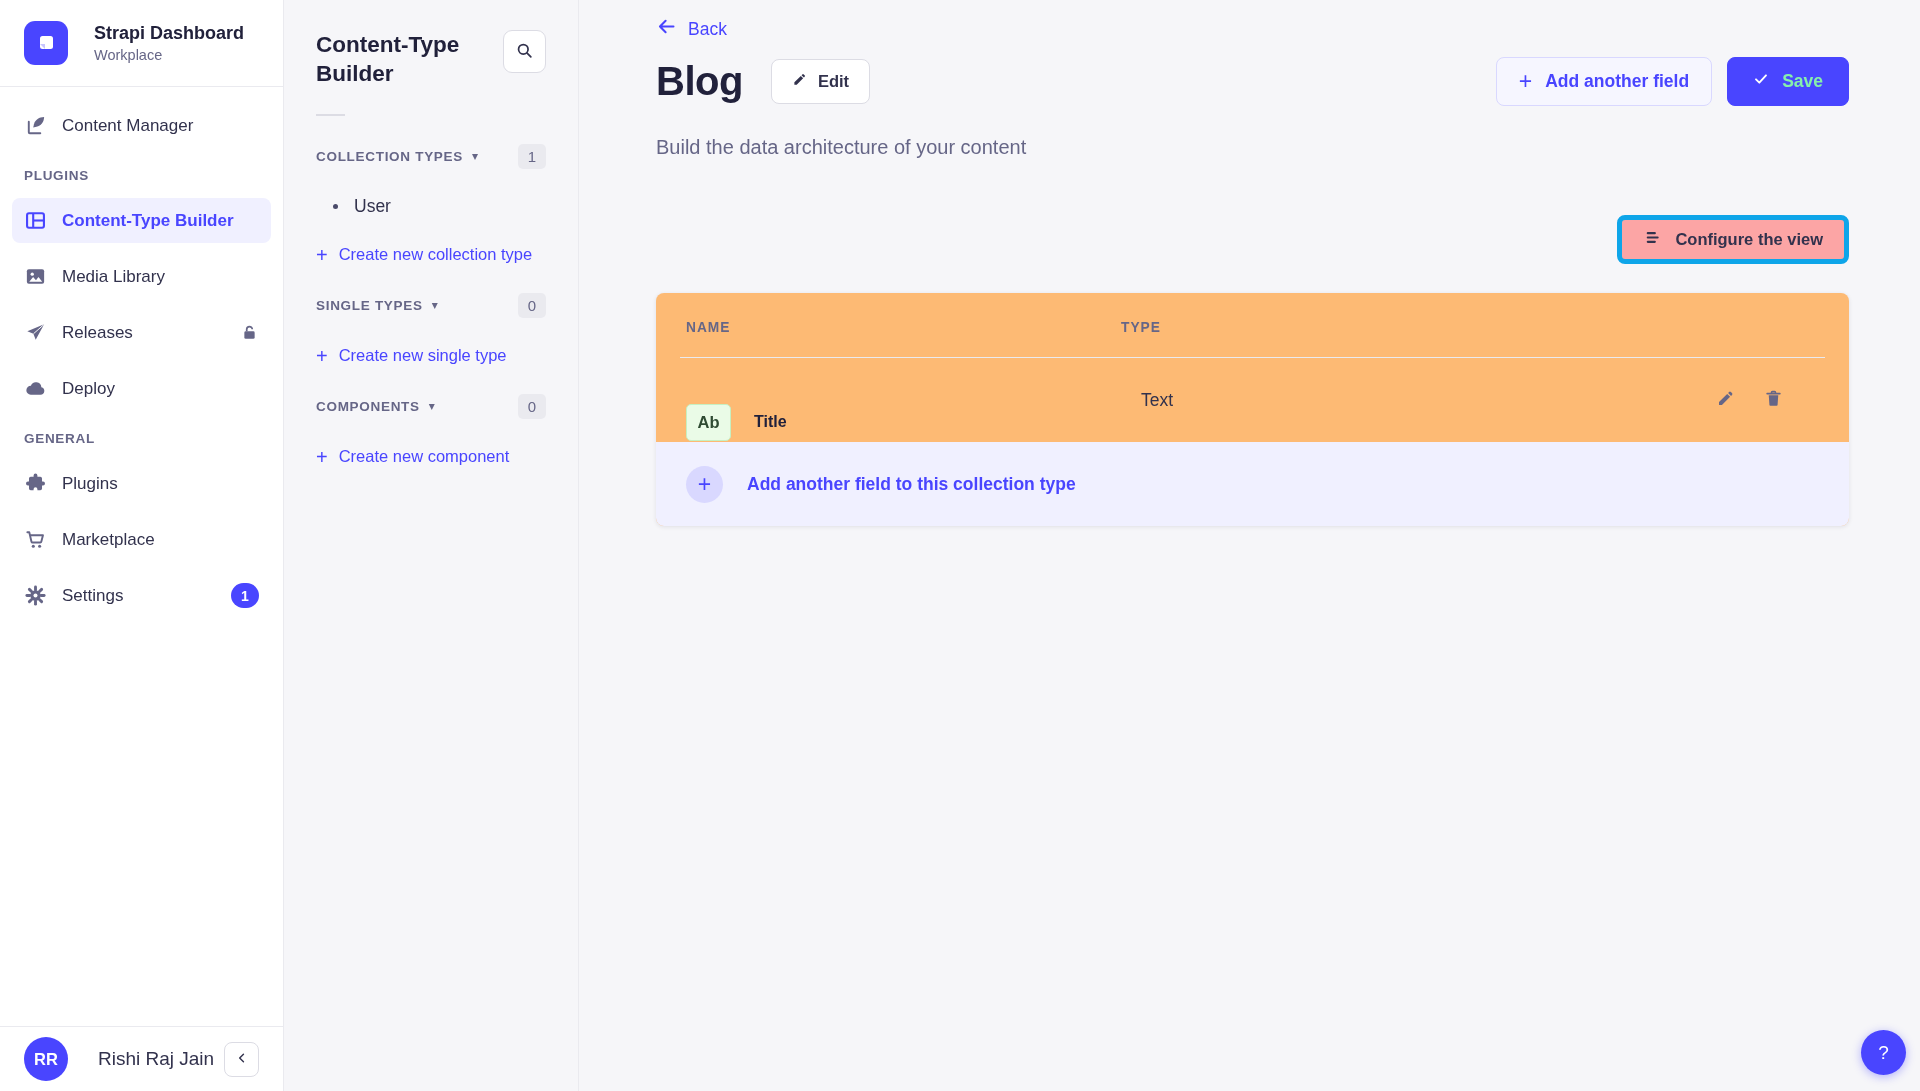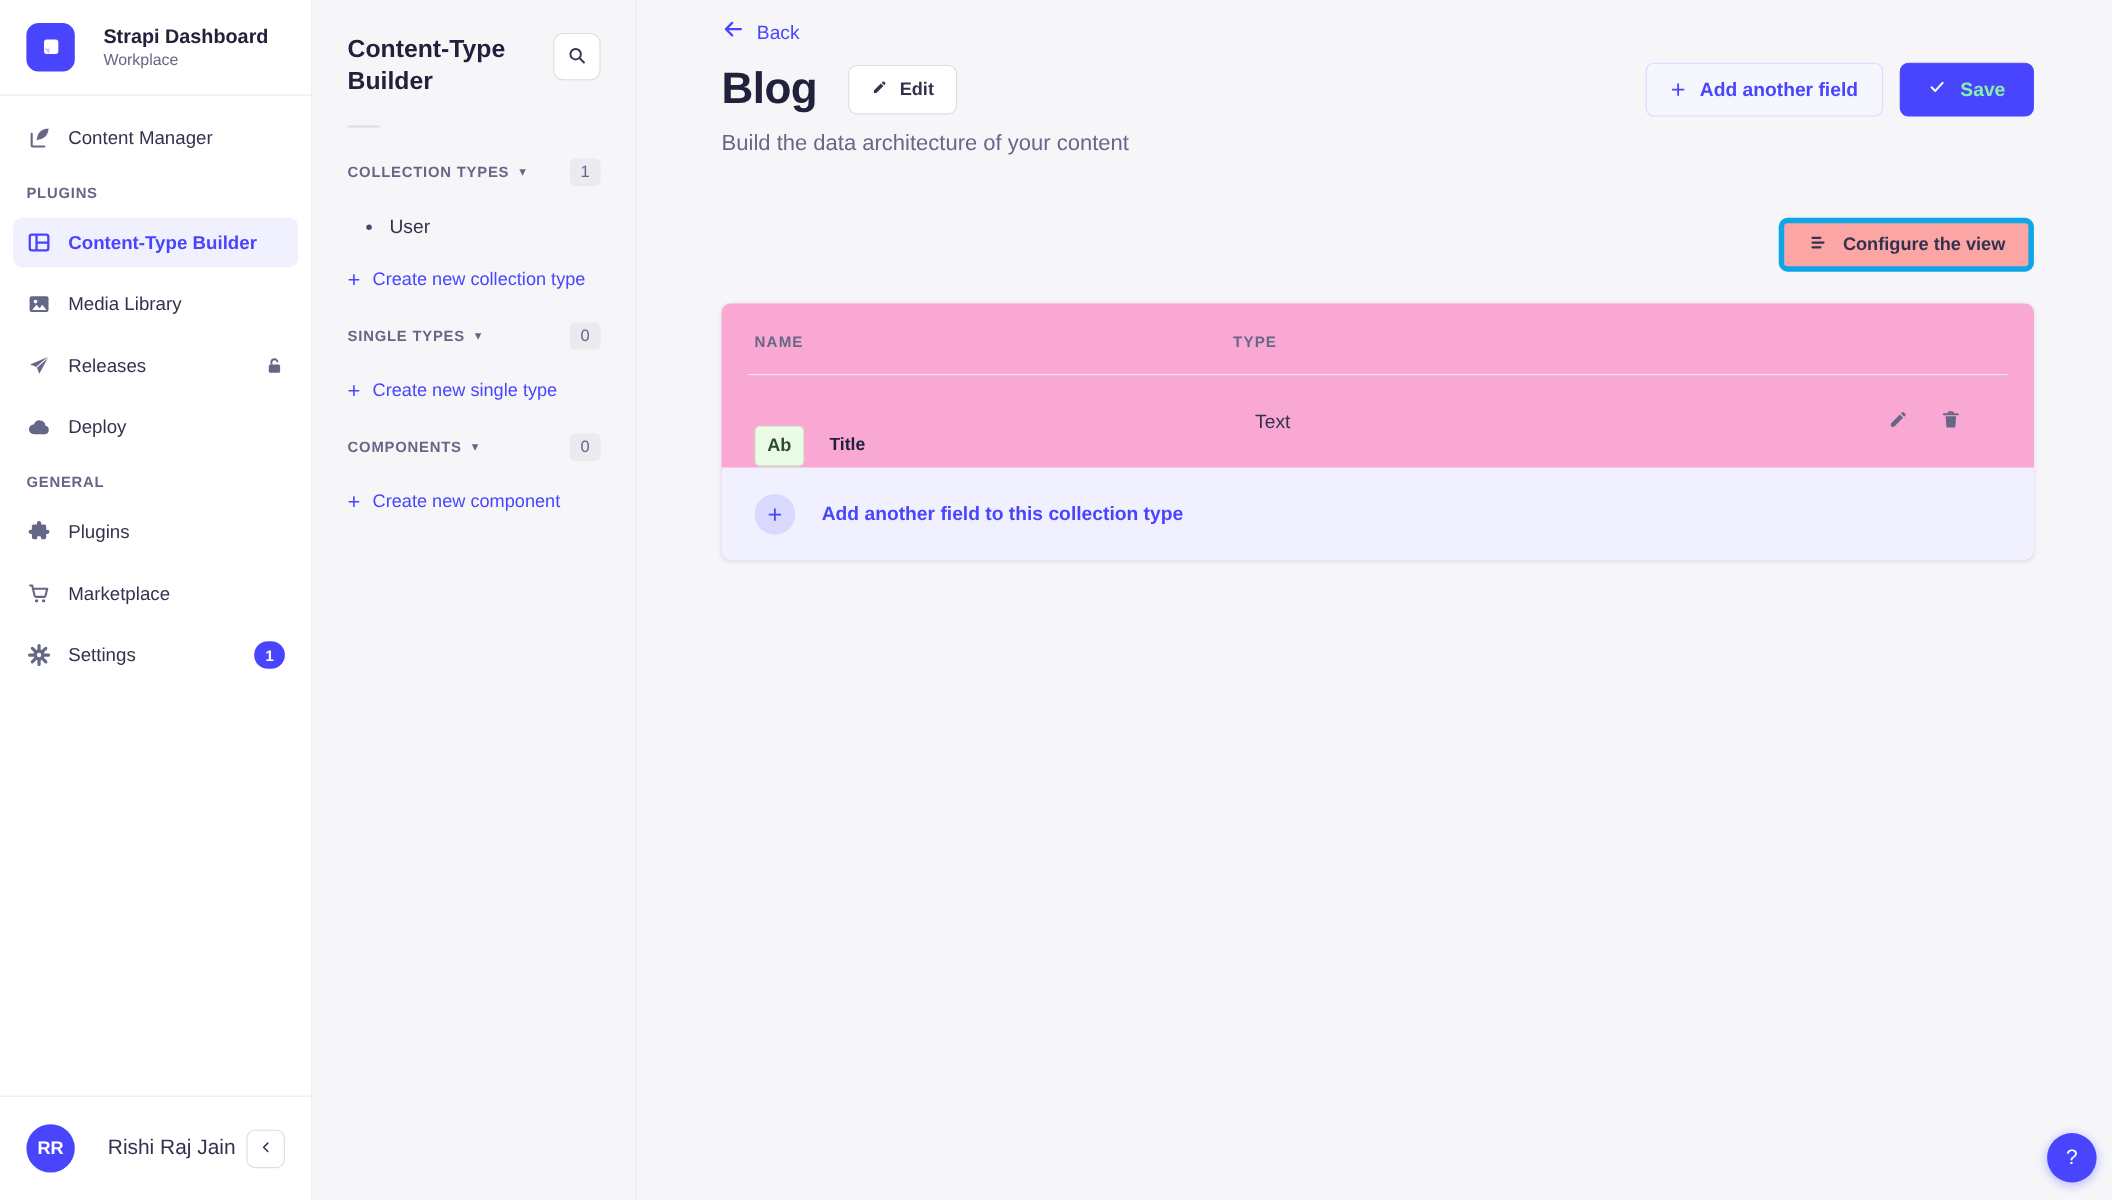--- a/index.html
+++ b/index.html
@@ -18,21 +18,21 @@
   .brand-logo { width:44px; height:44px; border-radius:11px; background:#4945ff; flex:none; display:flex; align-items:center; justify-content:center; }
   .brand-title { font-size:18px; font-weight:bold; color:#21213b; line-height:1.2; }
   .brand-sub { font-size:14.5px; color:#666687; margin-top:3px; }
   .nav-scroll { flex:1; padding:16px 12px; }
   .nav-item { display:flex; align-items:center; gap:15px; height:45px; padding:0 12px; border-radius:8px; margin-bottom:11px; font-size:17px; color:#32324d; cursor:pointer; }
   .nav-item .ic { width:23px; height:23px; flex:none; display:flex; align-items:center; justify-content:center; }
   .nav-item.active { background:#f0f0ff; color:#4945ff; font-weight:bold; }
   .section-label { font-size:13.5px; font-weight:bold; color:#666687; letter-spacing:.7px; margin:20px 12px 15px; }
   .badge-circle { margin-left:auto; background:#4945ff; color:#fff; font-size:14px; font-weight:bold; min-width:28px; height:25px; border-radius:13px; display:flex; align-items:center; justify-content:center; }
   .lock-wrap { margin-left:auto; display:flex; }
-  .nav-footer { border-top:1px solid #eaeaef; padding:25px 24px; display:flex; align-items:center; }
+  .nav-footer { border-top:1px solid #eaeaef; padding:10px 24px; display:flex; align-items:center; }
   .avatar { width:44px; height:44px; border-radius:50%; background:#4945ff; color:#fff; font-size:16.5px; font-weight:bold; display:flex; align-items:center; justify-content:center; flex:none; }
   .user-name { font-size:19px; color:#32324d; margin-left:30px; }
   .collapse-btn { margin-left:auto; width:35px; height:35px; border-radius:8px; background:#fff; border:1px solid #dcdce4; display:flex; align-items:center; justify-content:center; cursor:pointer; }
 
   
   .nav2 { width:295px; min-width:295px; background:#f6f6f9; border-right:1px solid #eaeaef; padding:30px 32px; }
   .nav2-head { display:flex; justify-content:space-between; align-items:flex-start; }
   .nav2-title { font-size:22.5px; font-weight:bold; color:#21213b; line-height:1.3; max-width:165px; }
   .search-btn { width:43px; height:43px; background:#fff; border:1px solid #dcdce4; border-radius:9px; display:flex; align-items:center; justify-content:center; cursor:pointer; }
   .nav2-divider { width:29px; height:2px; background:#dcdce4; margin:25px 0 6px; }
@@ -47,25 +47,25 @@
 
   
   .main { flex:1; padding:16px 71px 0 77px; position:relative; }
   .back { display:inline-flex; align-items:center; gap:11px; color:#4945ff; font-size:17.5px; cursor:pointer; }
   .title-row { display:flex; align-items:center; margin-top:15px; }
   .page-title { font-size:40px; font-weight:bold; color:#21213b; letter-spacing:-.5px; }
   .edit-btn { margin-left:28px; display:flex; align-items:center; gap:11px; background:#fff; border:1px solid #dcdce4; border-radius:8px; height:45px; padding:0 20px; font-size:16.5px; font-weight:bold; color:#32324d; cursor:pointer; }
   .head-actions { margin-left:auto; display:flex; gap:15px; }
   .btn-secondary { display:flex; align-items:center; gap:13px; background:#f6f6ff; border:1px solid #d9d8ff; color:#4945ff; border-radius:8px; height:49px; padding:0 22px; font-size:17.5px; font-weight:bold; cursor:pointer; }
   .btn-primary { display:flex; align-items:center; gap:13px; background:#4945ff; border:1px solid #4945ff; color:#86efac; border-radius:8px; height:49px; padding:0 25px; font-size:17.5px; font-weight:bold; cursor:pointer;text-align:right; }
-  .subtitle { margin-top:13px; font-size:20px; color:#666687; }
+  .subtitle { margin-top:30px; font-size:20px; color:#666687; }
   .configure-row { display:flex; justify-content:flex-end; margin-top:56px; }
   .btn-tertiary { display:flex; align-items:center; gap:13px; background:#fca5a5; border:5px solid #0ea5e9; color:#32324d; border-radius:8px; height:49px; padding:0 21px; font-size:16.5px; font-weight:bold; cursor:pointer; }
 
-  .card { margin-top:29px; background:#f9a8d4; border-radius:8px; box-shadow:0 1px 4px rgba(33,33,52,.1); }
+  .card { margin-top:29px; background:#fdba74; border-radius:8px; box-shadow:0 1px 4px rgba(33,33,52,.1); }
   .thead { display:grid; grid-template-columns:435px 1fr 230px; padding:27px 30px 22px; }
   .th { font-size:13.75px; font-weight:bold; color:#666687; letter-spacing:1px; }
   .tdivider { height:1px; background:#eaeaef; margin:0 24px; }
   .trow { display:grid; grid-template-columns:435px 1fr 230px; align-items:center; height:84px; padding:0 30px; }
   .cell-name { display:flex; align-items:center; gap:23px;margin-top:44px; }
   .field-badge { width:45px; height:37px; background:#eafbe7; border:1px solid #c6f0c2; border-radius:5px; display:flex; align-items:center; justify-content:center; font-size:16.5px; font-weight:bold; color:#2f4b33; }
   .fname { font-size:16px; font-weight:bold; color:#21213b; }
   .ftype { font-size:17.5px; color:#32324d;margin-left:20px; }
   .row-actions { display:flex; justify-content:flex-end; align-items:center; gap:29px; padding-right:36px; }
   .icon-btn { background:none; border:none; padding:0; cursor:pointer; display:flex; }

